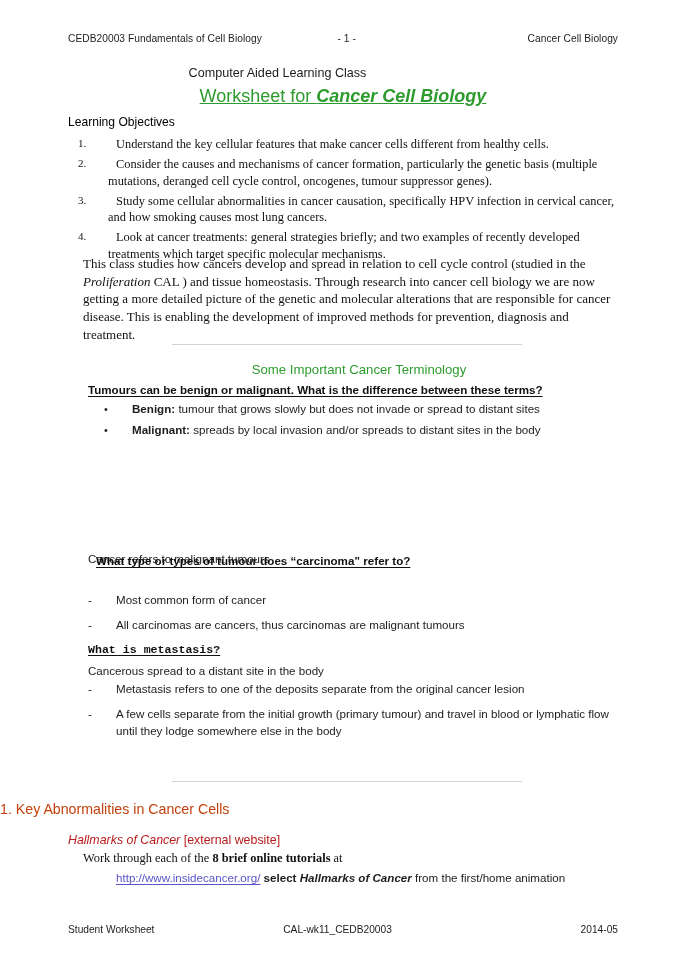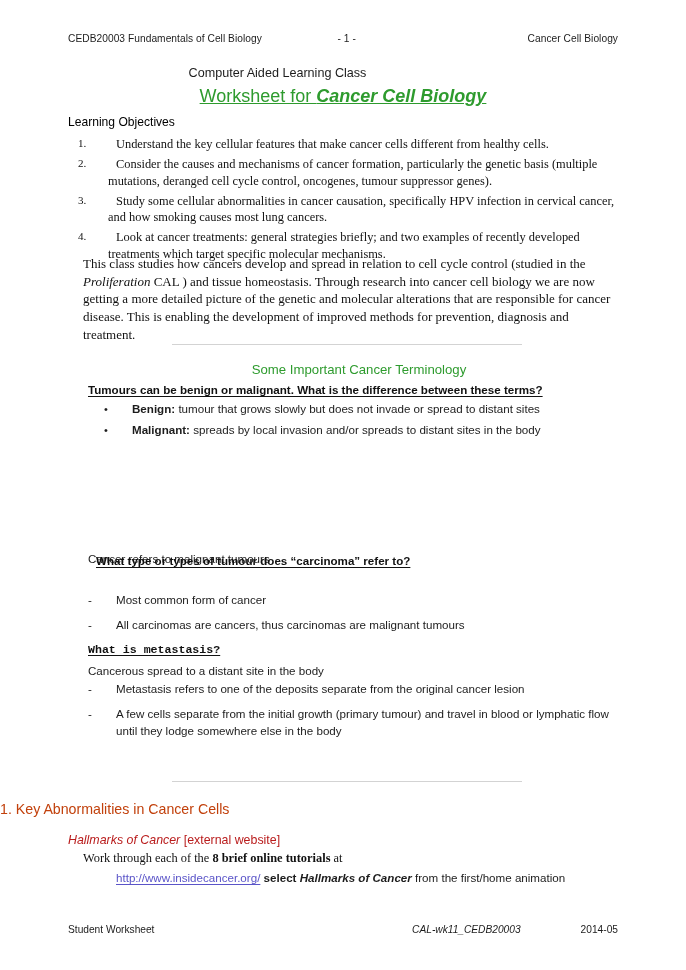--- a/index.html
+++ b/index.html
@@ -241,21 +241,21 @@
     position: absolute;
     top: 924px;
     left: 68px;
     right: 68px;
     display: flex;
     align-items: baseline;
     font-size: 10.2px;
     color: #1c1c1c;
   }
   .footer .ft-left  { flex: 0 0 auto; }
-  .footer .ft-mid   { flex: 1 1 auto; text-align: right; padding-right: 60px; font-style: italic; }
+  .footer .ft-mid   { flex: 1 1 auto; text-align: center; padding-right: 60px; }
   .footer .ft-right { flex: 0 0 auto; }
 </style>
 </head>
 <body>
 
 <div class="page">
 
   <div class="running-head">
     <span class="rh-left">CEDB20003 Fundamentals of Cell Biology</span>
     <span class="rh-mid">- 1 -</span>

